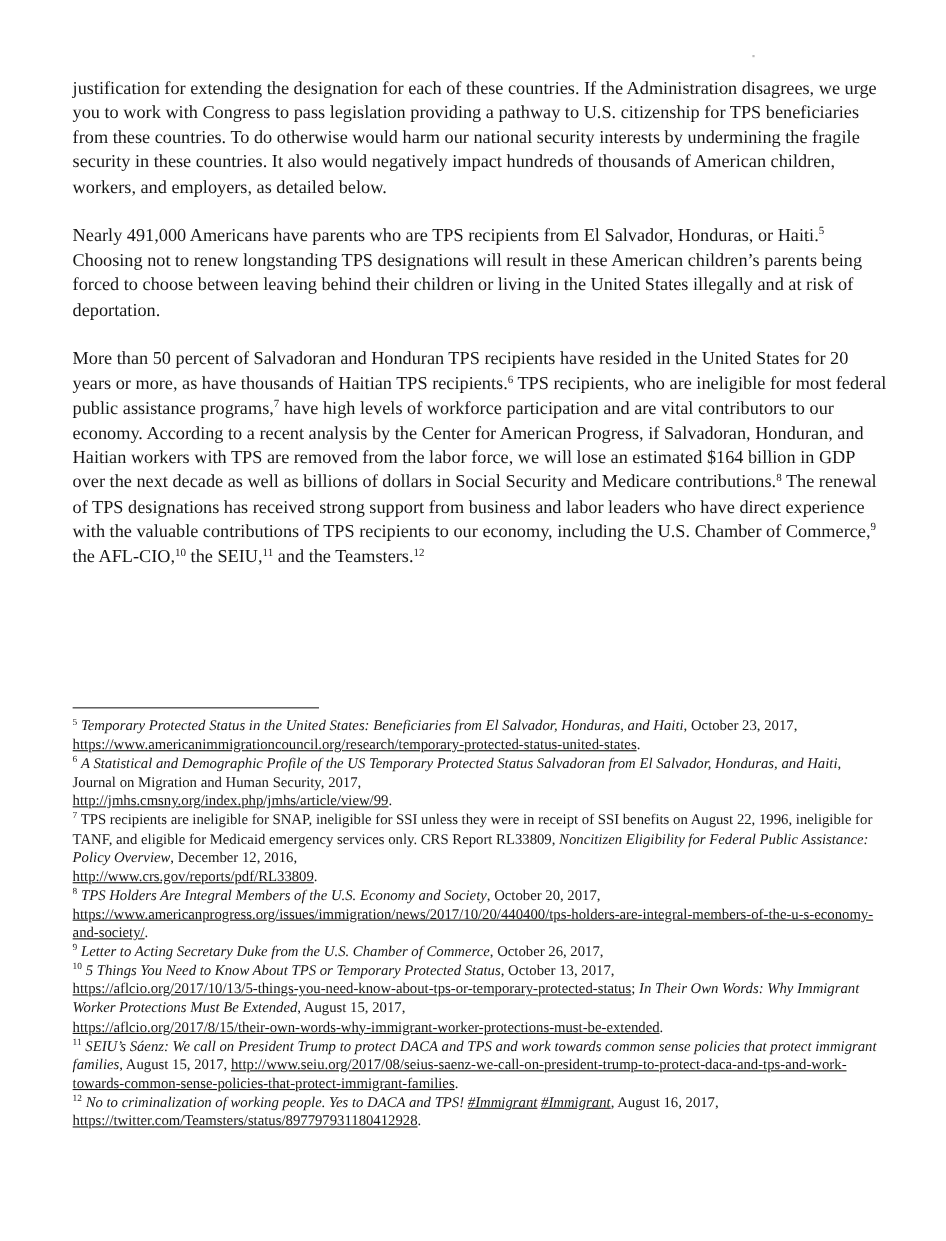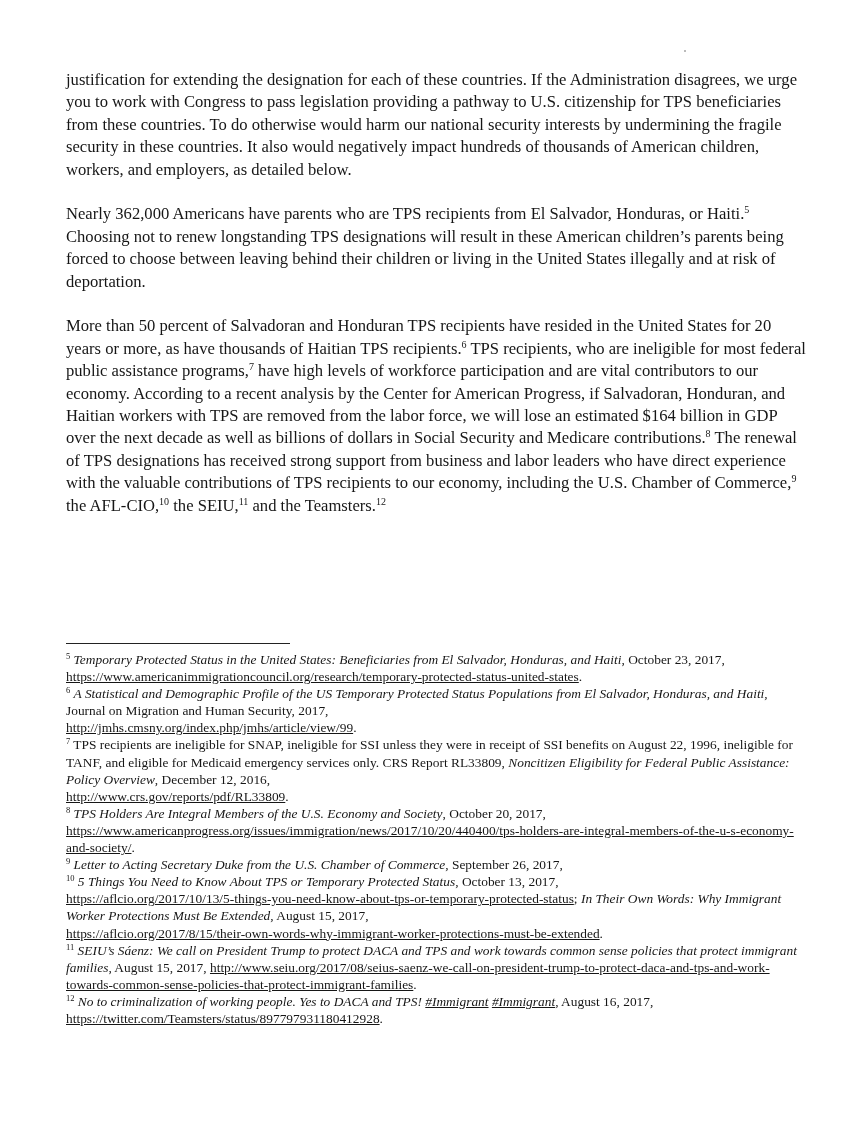--- a/index.html
+++ b/index.html
@@ -20,38 +20,38 @@
 </style>
 </head>
 <body>
 
 <div class="page">
   <div class="stray-dot"></div>
 
   <div class="body-text">
     <p class="para">justification for extending the designation for each of these countries.  If the Administration disagrees, we urge you to work with Congress to pass legislation providing a pathway to U.S. citizenship for TPS beneficiaries from these countries.  To do otherwise would harm our national security interests by undermining the fragile security in these countries.  It also would negatively impact hundreds of thousands of American children, workers, and employers, as detailed below.</p>
 
-    <p class="para"><span>Nearly 362,000 Americans have parents who are TPS recipients from El Salvador, Honduras, or Haiti.</span><sup>5</sup><span>  Choosing not to renew longstanding TPS designations will result in these American children’s parents being forced to choose between leaving behind their children or living in the United States illegally and at risk of deportation.</span></p>
+    <p class="para"><span>Nearly 491,000 Americans have parents who are TPS recipients from El Salvador, Honduras, or Haiti.</span><sup>5</sup><span>  Choosing not to renew longstanding TPS designations will result in these American children’s parents being forced to choose between leaving behind their children or living in the United States illegally and at risk of deportation.</span></p>
 
     <p class="para"><span>More than 50 percent of Salvadoran and Honduran TPS recipients have resided in the United States for 20 years or more, as have thousands of Haitian TPS recipients.</span><sup>6</sup><span>  TPS recipients, who are ineligible for most federal public assistance programs,</span><sup>7</sup><span> have high levels of workforce participation and are vital contributors to our economy.  According to a recent analysis by the Center for American Progress, if Salvadoran, Honduran, and Haitian workers with TPS are removed from the labor force, we will lose an estimated $164 billion in GDP over the next decade as well as billions of dollars in Social Security and Medicare contributions.</span><sup>8</sup><span>  The renewal of TPS designations has received strong support from business and labor leaders who have direct experience with the valuable contributions of TPS recipients to our economy, including the U.S. Chamber of Commerce,</span><sup>9</sup><span> the AFL-CIO,</span><sup>10</sup><span> the SEIU,</span><sup>11</sup><span> and the Teamsters.</span><sup>12</sup></p>
 
   </div>
 
   <div class="rule"></div>
 
   <div class="notes">
     <p class="note"><sup>5</sup> <span class="it">Temporary Protected Status in the United States: Beneficiaries from El Salvador, Honduras, and Haiti</span><span>, October 23, 2017, </span><span class="url">https://www.americanimmigrationcouncil.org/research/temporary-protected-status-united-states</span><span>.</span></p>
 
-    <p class="note"><sup>6</sup> <span class="it">A Statistical and Demographic Profile of the US Temporary Protected Status Populations from El Salvador, Honduras, and Haiti</span><span>, Journal on Migration and Human Security, 2017, </span><br><span class="url">http://jmhs.cmsny.org/index.php/jmhs/article/view/99</span><span>.</span></p>
+    <p class="note"><sup>6</sup> <span class="it">A Statistical and Demographic Profile of the US Temporary Protected Status Salvadoran from El Salvador, Honduras, and Haiti</span><span>, Journal on Migration and Human Security, 2017, </span><br><span class="url">http://jmhs.cmsny.org/index.php/jmhs/article/view/99</span><span>.</span></p>
 
     <p class="note"><sup>7</sup> <span>TPS recipients are ineligible for SNAP, ineligible for SSI unless they were in receipt of SSI benefits on August 22, 1996, ineligible for TANF, and eligible for Medicaid emergency services only. CRS Report RL33809, </span><span class="it">Noncitizen Eligibility for Federal Public Assistance: Policy Overview</span><span>, December 12, 2016, </span><br><span class="url">http://www.crs.gov/reports/pdf/RL33809</span><span>.</span></p>
 
     <p class="note"><sup>8</sup> <span class="it">TPS Holders Are Integral Members of the U.S. Economy and Society</span><span>, October 20, 2017, </span><br><span class="url">https://www.americanprogress.org/issues/immigration/news/2017/10/20/440400/tps-holders-are-integral-members-of-the-u-s-economy-and-society/</span><span>.</span></p>
 
-    <p class="note"><sup>9</sup> <span class="it">Letter to Acting Secretary Duke from the U.S. Chamber of Commerce</span><span>, September 26, 2017, </span><br></p>
+    <p class="note"><sup>9</sup> <span class="it">Letter to Acting Secretary Duke from the U.S. Chamber of Commerce</span><span>, October 26, 2017, </span><br></p>
 
     <p class="note"><sup>10</sup> <span class="it">5 Things You Need to Know About TPS or Temporary Protected Status</span><span>, October 13, 2017, </span><br><span class="url">https://aflcio.org/2017/10/13/5-things-you-need-know-about-tps-or-temporary-protected-status</span><span>;  </span><span class="it">In Their Own Words: Why Immigrant Worker Protections Must Be Extended</span><span>, August 15, 2017, </span><br><span class="url">https://aflcio.org/2017/8/15/their-own-words-why-immigrant-worker-protections-must-be-extended</span><span>.</span></p>
 
     <p class="note"><sup>11</sup> <span class="it">SEIU’s Sáenz: We call on President Trump to protect DACA and TPS and work towards common sense policies that protect immigrant families</span><span>, August 15, 2017, </span><span class="url">http://www.seiu.org/2017/08/seius-saenz-we-call-on-president-trump-to-protect-daca-and-tps-and-work-towards-common-sense-policies-that-protect-immigrant-families</span><span>.</span></p>
 
     <p class="note"><sup>12</sup> <span class="it">No to criminalization of working people. Yes to DACA and TPS! </span><span class="it url">#Immigrant</span> <span class="it url">#Immigrant</span><span>, August 16, 2017, </span><br><span class="url">https://twitter.com/Teamsters/status/897797931180412928</span><span>.</span></p>
   </div>
 </div>
 
 </body></html>

